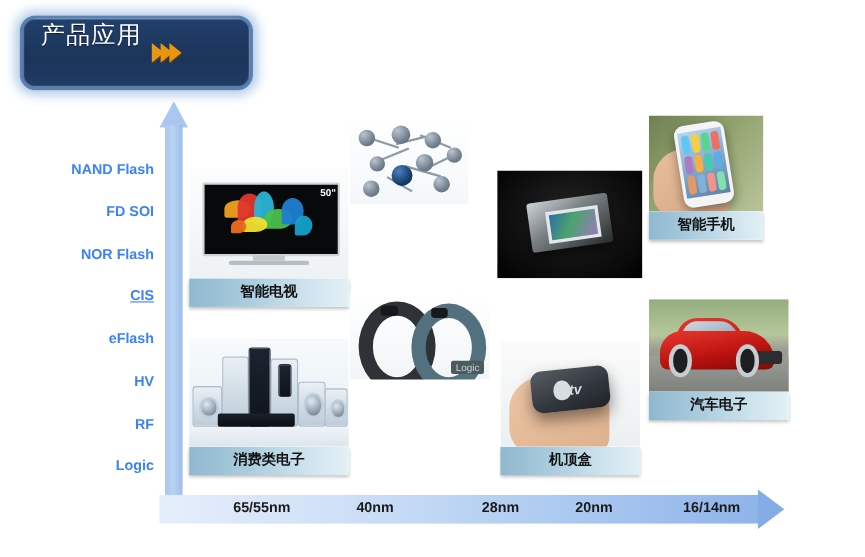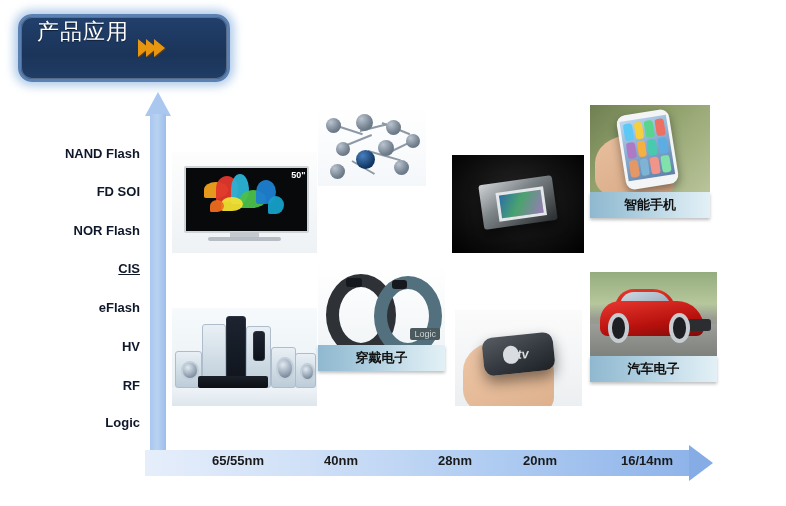--- a/index.html
+++ b/index.html
@@ -52,21 +52,21 @@
   }
   .x-head{
     position:absolute;right:0;top:0;width:0;height:0;
     border-top:18px solid transparent;border-bottom:18px solid transparent;
     border-left:24px solid #86ace6;
   }
 
   
   .y-label{
     position:absolute;right:646px;
-    font-size:13px;font-weight:bold;color:#0f172a;
+    font-size:13px;font-weight:bold;color:#3b82f6;
     white-space:nowrap;text-align:right;padding-left:47px;
   }
   .x-label{
     position:absolute;top:453px;
     font-size:13px;font-weight:bold;color:#1a1a1a;
     white-space:nowrap;text-align:center;transform:translateX(-50%);
   }
 
   
   .card{position:absolute;}
@@ -244,20 +244,21 @@
       <div class="splash" style="left:30%;top:24%;width:22px;height:26px;background:#e0372c;"></div>
       <div class="splash" style="left:41%;top:22%;width:18px;height:30px;background:#2bb3d6;"></div>
       <div class="splash" style="left:47%;top:38%;width:26px;height:18px;background:#4cc04a;"></div>
       <div class="splash" style="left:58%;top:28%;width:20px;height:24px;background:#1d7fd0;"></div>
       <div class="splash" style="left:34%;top:45%;width:22px;height:14px;background:#f2e031;"></div>
       <div class="splash" style="left:66%;top:44%;width:16px;height:18px;background:#16a0c8;"></div>
       <div class="splash" style="left:26%;top:48%;width:14px;height:12px;background:#ef6c1f;"></div>
       <div class="tv-size">50"</div>
     </div>
   </div>
+  <div class="card-label">智能电视</div>
 </div>
 
 <div class="card" style="left:318px;top:108px;width:108px;">
   <div class="card-img" style="height:78px;">
     <div class="ill iot-bg">
       <div class="link" style="left:16px;top:16px;width:30px;transform:rotate(18deg);"></div>
       <div class="link" style="left:42px;top:22px;width:28px;transform:rotate(-14deg);"></div>
       <div class="link" style="left:64px;top:14px;width:30px;transform:rotate(22deg);"></div>
       <div class="link" style="left:24px;top:38px;width:32px;transform:rotate(-22deg);"></div>
       <div class="link" style="left:50px;top:42px;width:34px;transform:rotate(16deg);"></div>
@@ -279,21 +280,21 @@
 <div class="card" style="left:452px;top:155px;width:132px;">
   <div class="card-img" style="height:98px;">
     <div class="ill sensor-bg">
       <div class="chip-body">
         <div class="chip-die"></div>
       </div>
     </div>
   </div>
 </div>
 
-<div class="card" style="left:590px;top:105px;width:120px;">
+<div class="card" style="left:590px;top:105px;width:104px;">
   <div class="card-img" style="height:87px;">
     <div class="ill phone-bg">
       <div class="hand"></div>
       <div class="phone-body">
         <div class="phone-screen">
           <div class="appicon" style="background:#5bc8f5;"></div>
           <div class="appicon" style="background:#f4d03f;"></div>
           <div class="appicon" style="background:#58d68d;"></div>
           <div class="appicon" style="background:#ec7063;"></div>
           <div class="appicon" style="background:#af7ac5;"></div>
@@ -324,45 +325,46 @@
       <div class="appl dark" style="left:56%;width:7%;height:28%;bottom:46%;"></div>
       <div class="appl" style="left:68%;width:16%;height:40%;">
         <div class="porthole" style="left:20%;top:22%;width:60%;height:48%;"></div>
       </div>
       <div class="appl" style="left:85%;width:13%;height:34%;">
         <div class="porthole" style="left:22%;top:26%;width:56%;height:44%;"></div>
       </div>
       <div class="soundbar"></div>
     </div>
   </div>
+  <div class="card-label">消费类电子</div>
 </div>
 
 <div class="card" style="left:318px;top:266px;width:127px;">
   <div class="card-img" style="height:79px;">
     <div class="ill wear-bg">
       <div class="band black" style="left:8px;top:8px;width:44px;height:56px;"></div>
       <div class="band-face" style="left:28px;top:12px;width:16px;height:9px;"></div>
       <div class="band teal" style="left:56px;top:10px;width:42px;height:54px;"></div>
       <div class="band-face" style="left:74px;top:14px;width:15px;height:9px;"></div>
       <div class="force-tag">Logic</div>
     </div>
   </div>
-  <div class="card-label">穿戴电子</div>
 </div>
 
 <div class="card" style="left:455px;top:310px;width:127px;">
   <div class="card-img" style="height:96px;">
     <div class="ill stb-bg">
       <div class="stb-hand"></div>
       <div class="stb-box">
         <div class="apple-logo"></div>
         <div class="apple-tv-txt">tv</div>
       </div>
     </div>
   </div>
+  <div class="card-label">机顶盒</div>
 </div>
 
 <div class="card" style="left:590px;top:272px;width:127px;">
   <div class="card-img" style="height:84px;">
     <div class="ill car-bg">
       <div class="road"></div>
       <div class="car-roof"></div>
       <div class="windshield"></div>
       <div class="car-body"></div>
       <div class="grille"></div>

